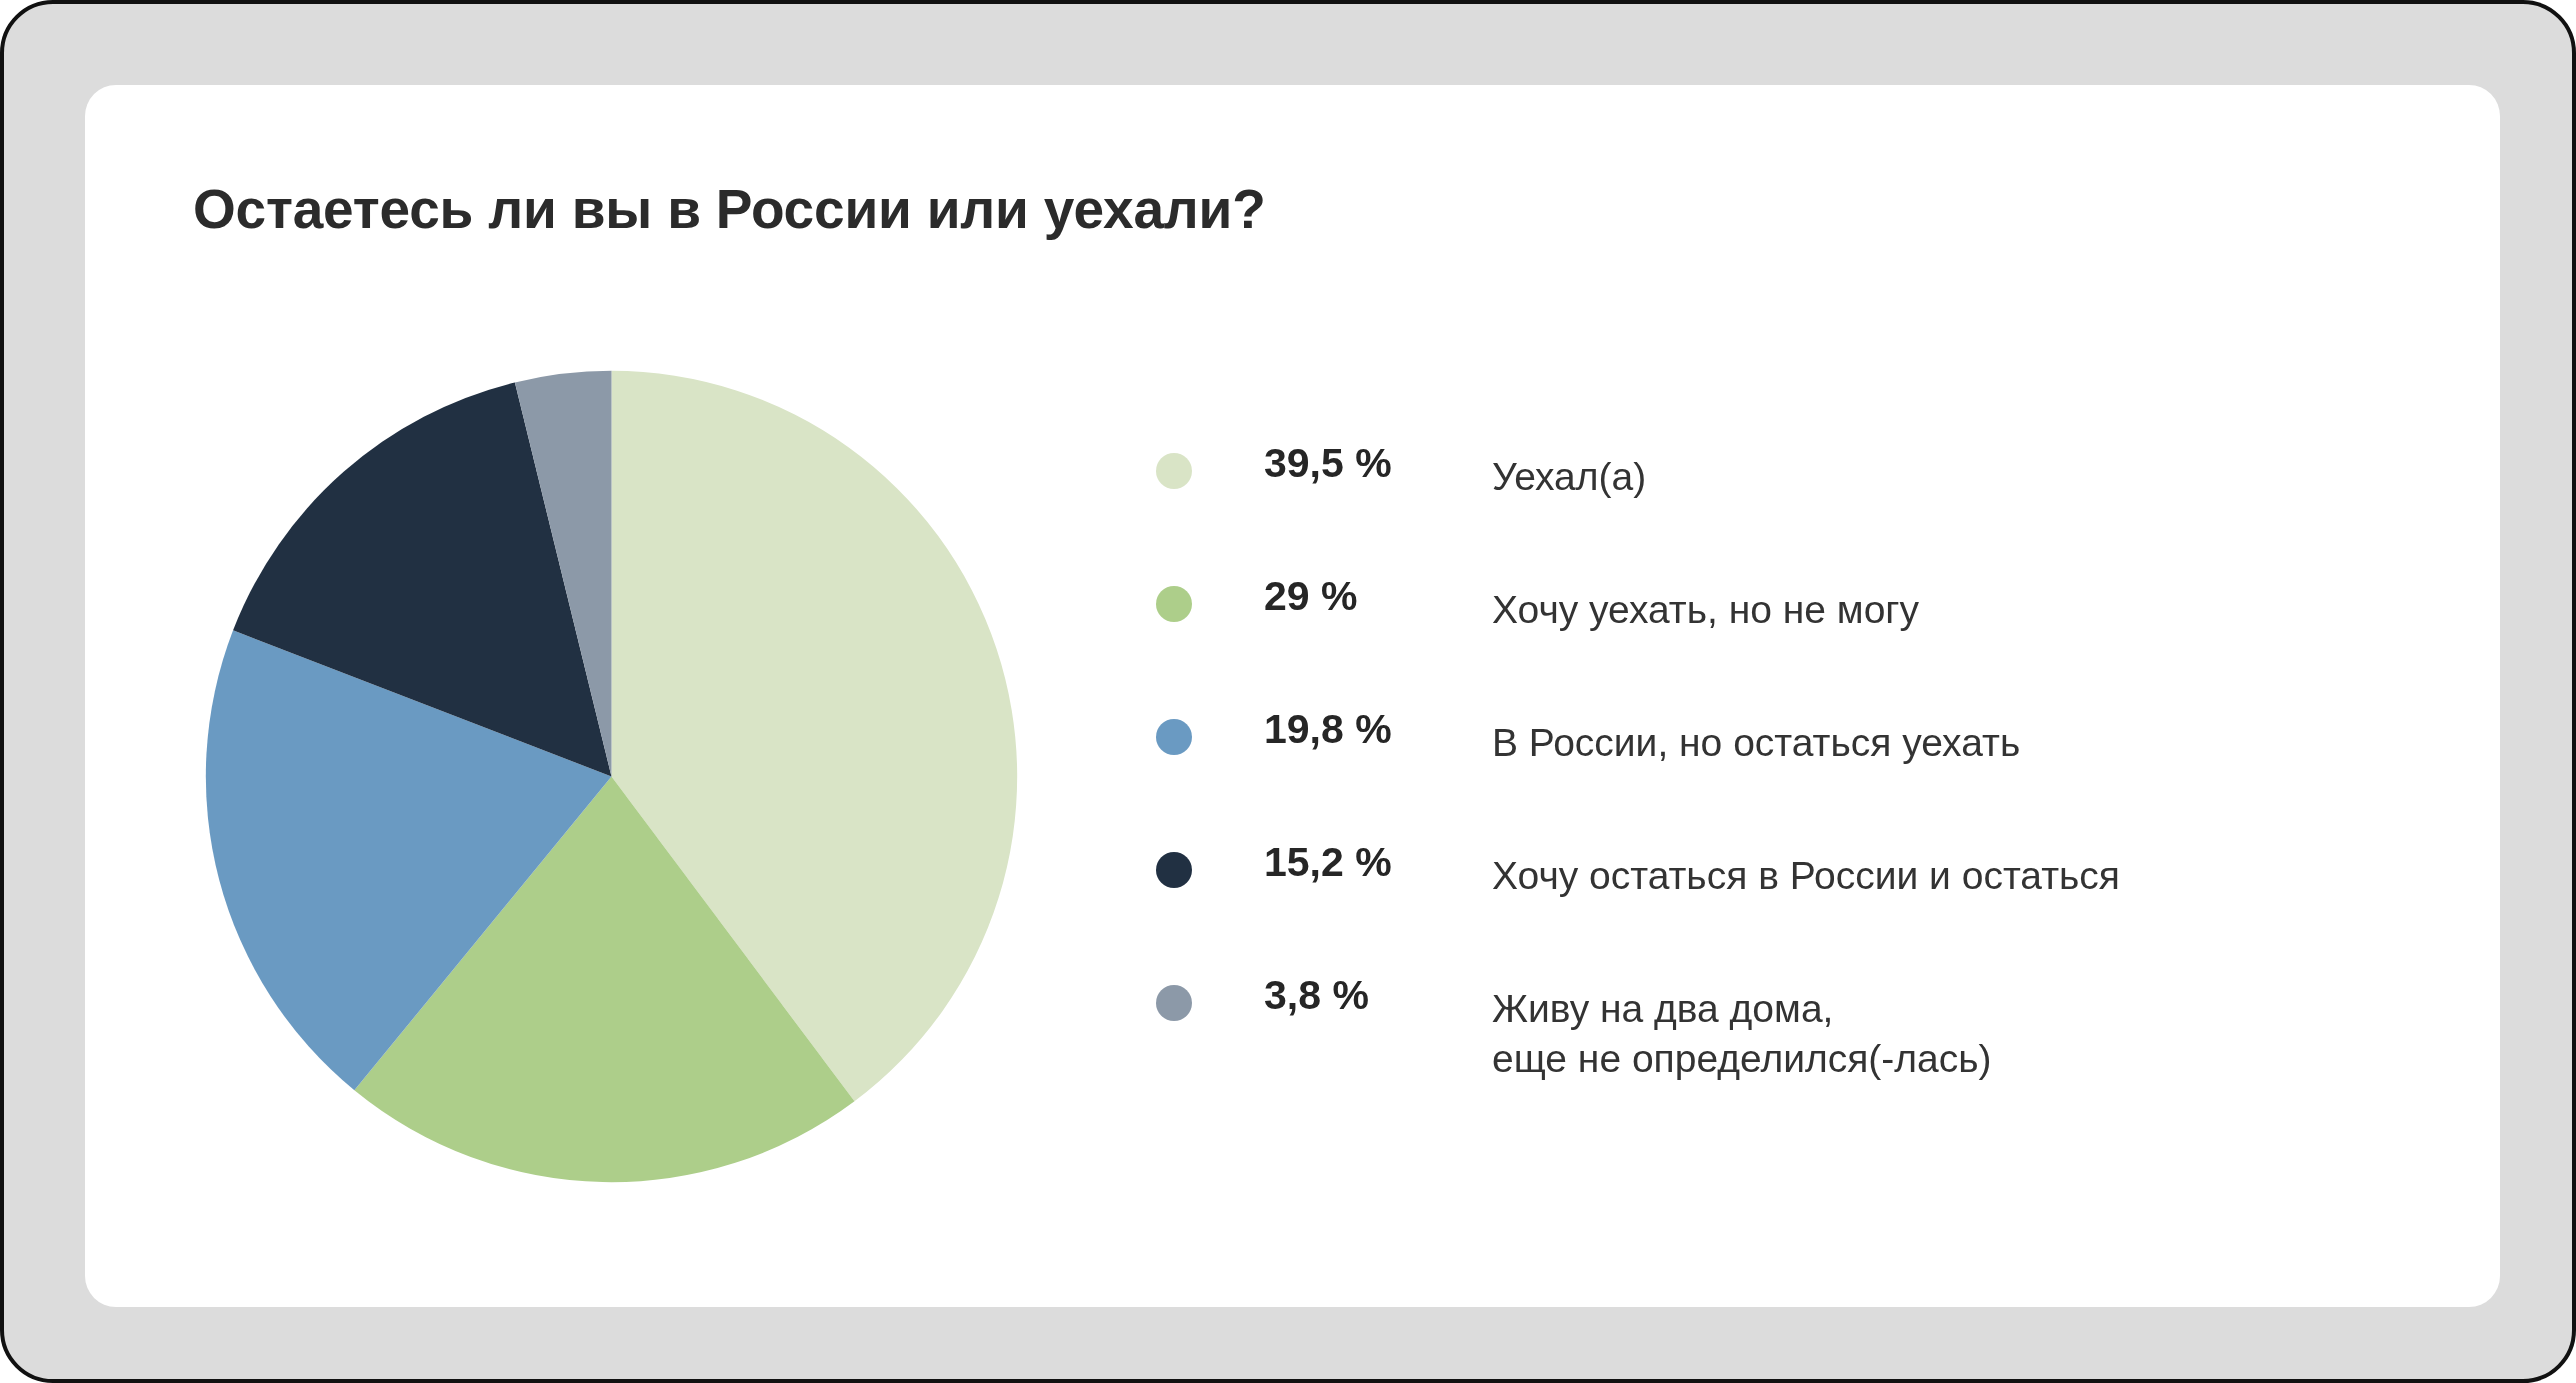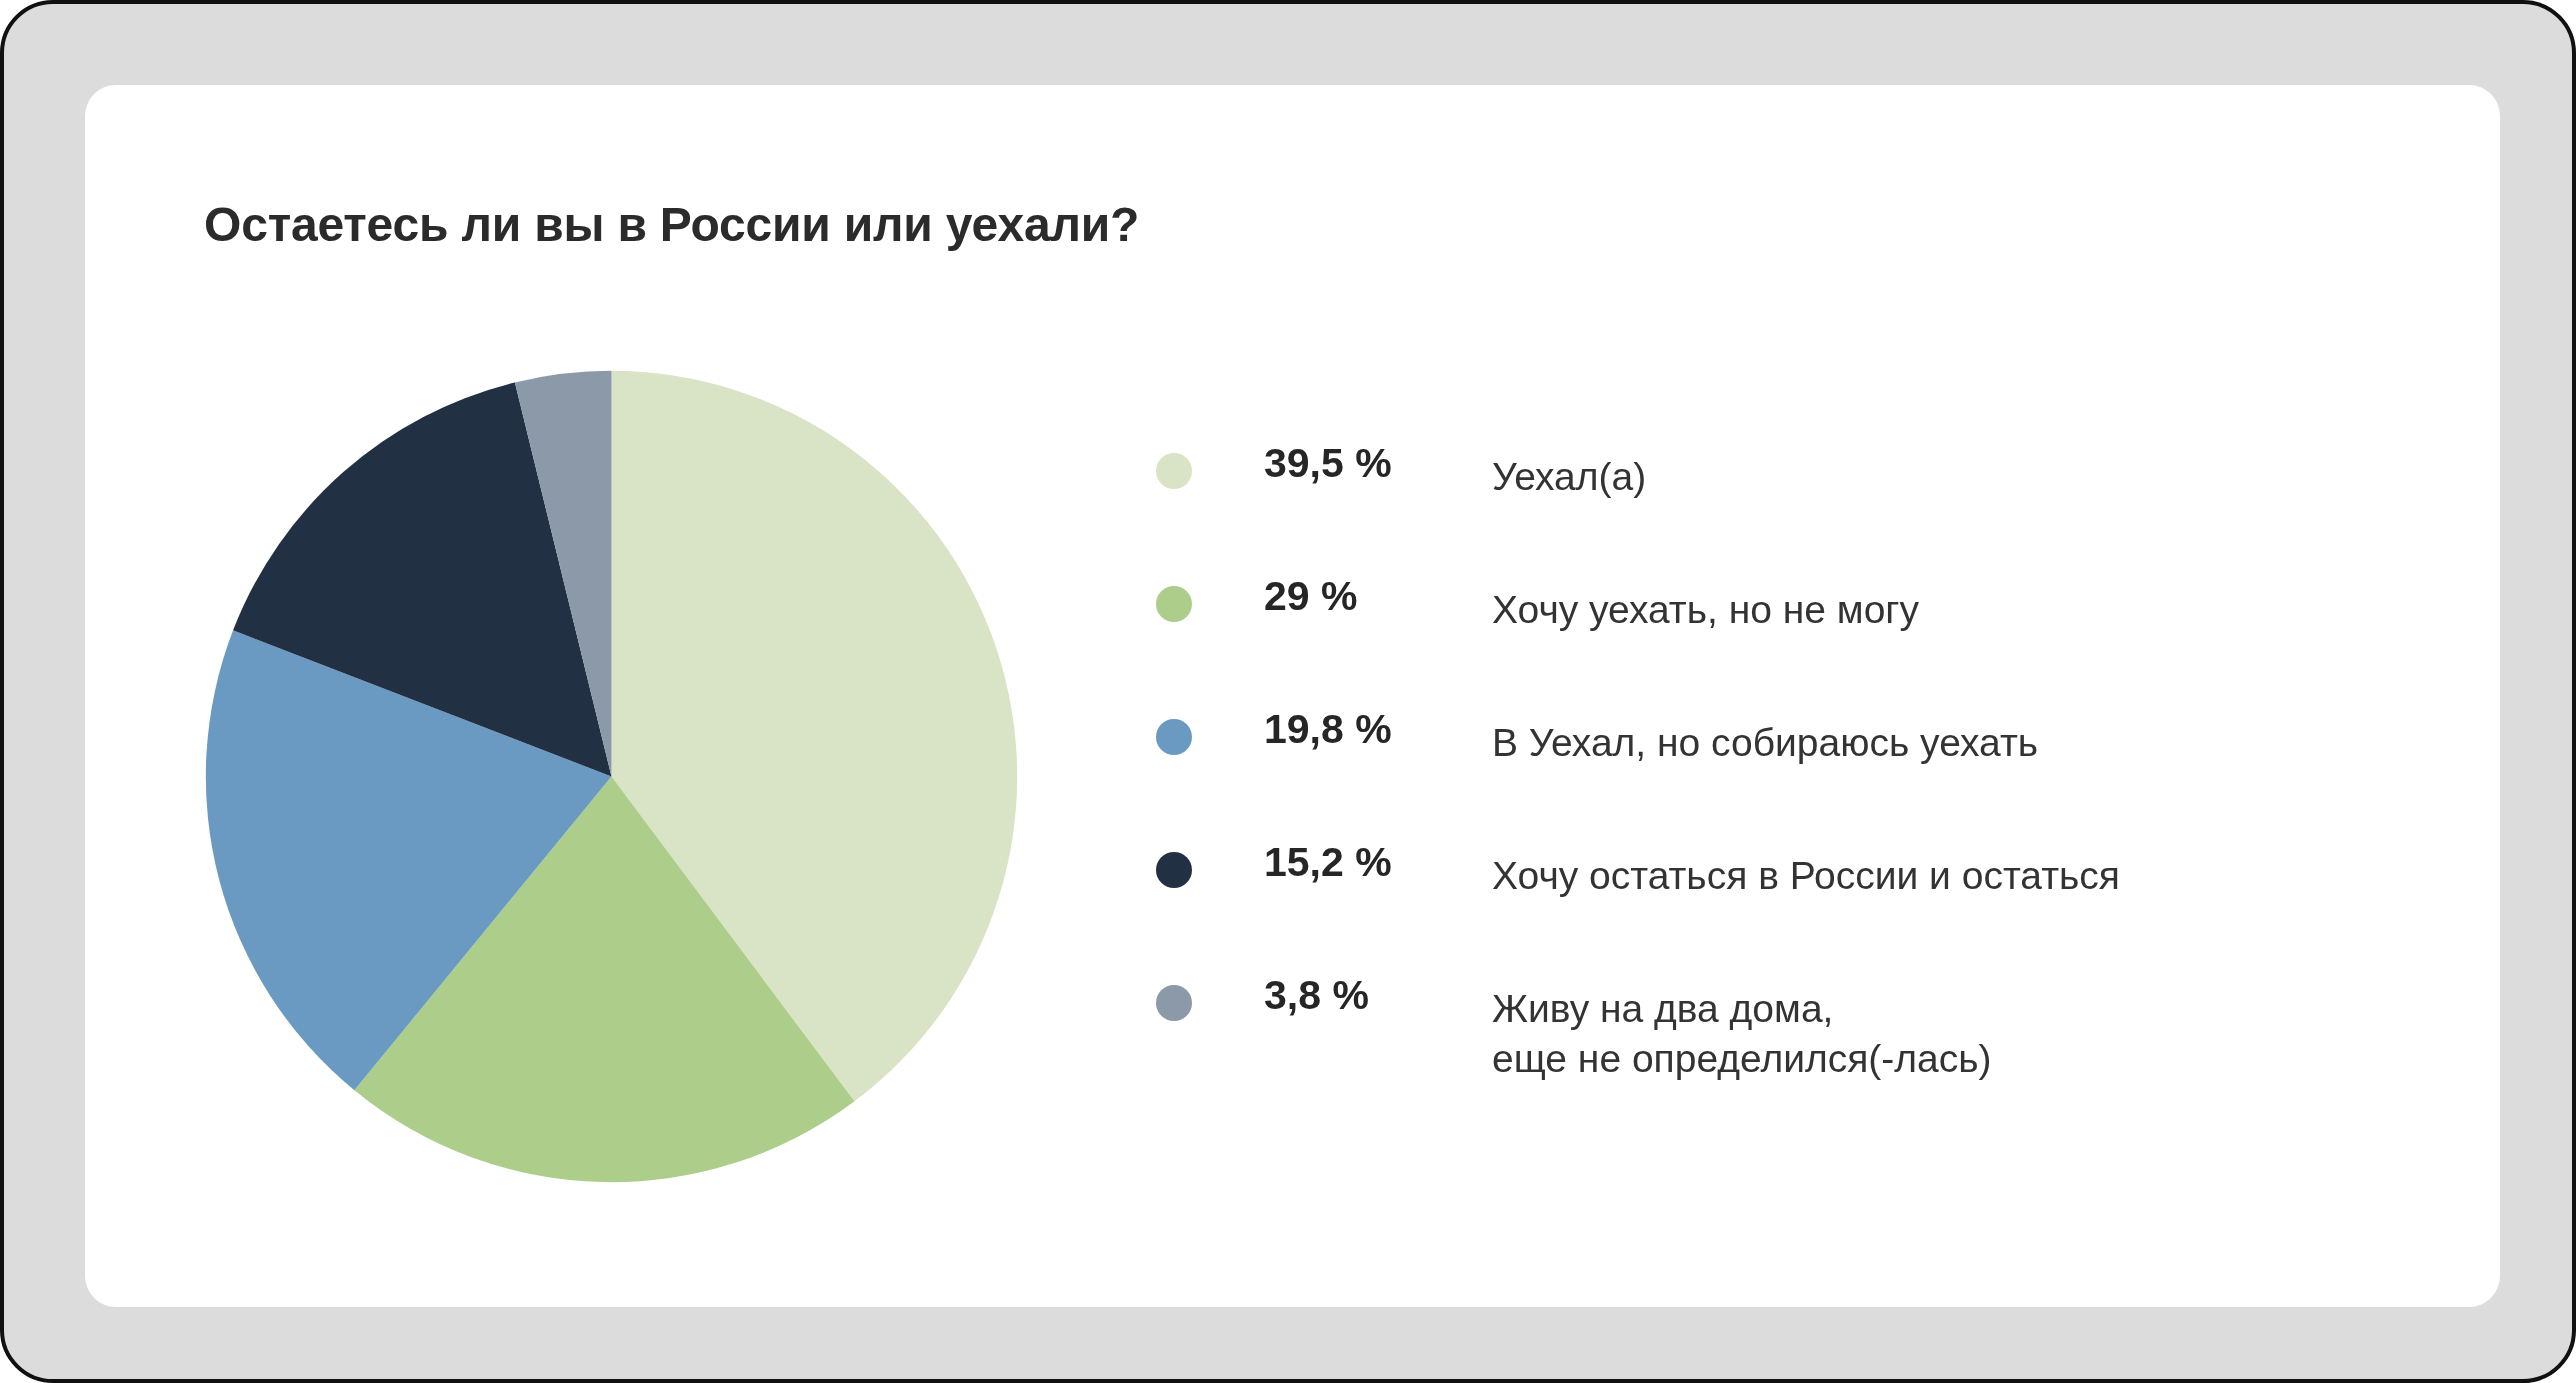--- a/index.html
+++ b/index.html
@@ -36,28 +36,27 @@
     width: 2415px;
     height: 1222px;
     background: #ffffff;
     border-radius: 31px;
     box-sizing: border-box;
   }
 
   
   #chart-title {
     position: absolute;
-    left: 119px;
+    left: 108px;
     top: 92px;
-    font-size: 48px;
+    font-size: 55px;
     font-weight: bold;
     color: #2b2b2b;
     letter-spacing: -0.2px;
     white-space: nowrap;
-    margin-top: 20px;
   }
 
   
   #pie-wrap {
     position: absolute;
     left: 119px;
     top: 284px;
     width: 815px;
     height: 815px;
   }
@@ -134,21 +133,21 @@
           <span class="legend-label">Уехал(а)</span>
         </div>
         <div class="legend-row">
           <span class="legend-dot" style="background: rgb(173, 206, 138);"></span>
           <span class="legend-pct">29 %</span>
           <span class="legend-label">Хочу уехать, но не могу</span>
         </div>
         <div class="legend-row">
           <span class="legend-dot" style="background: rgb(106, 154, 194);"></span>
           <span class="legend-pct">19,8 %</span>
-          <span class="legend-label">В Уехал, но собираюсь уехать</span>
+          <span class="legend-label">В России, но остаться уехать</span>
         </div>
         <div class="legend-row">
           <span class="legend-dot" style="background: rgb(33, 48, 66);"></span>
           <span class="legend-pct">15,2 %</span>
           <span class="legend-label">Хочу остаться в России и остаться</span>
         </div>
         <div class="legend-row">
           <span class="legend-dot" style="background: rgb(140, 153, 168);"></span>
           <span class="legend-pct">3,8 %</span>
           <span class="legend-label">Живу на два дома,

